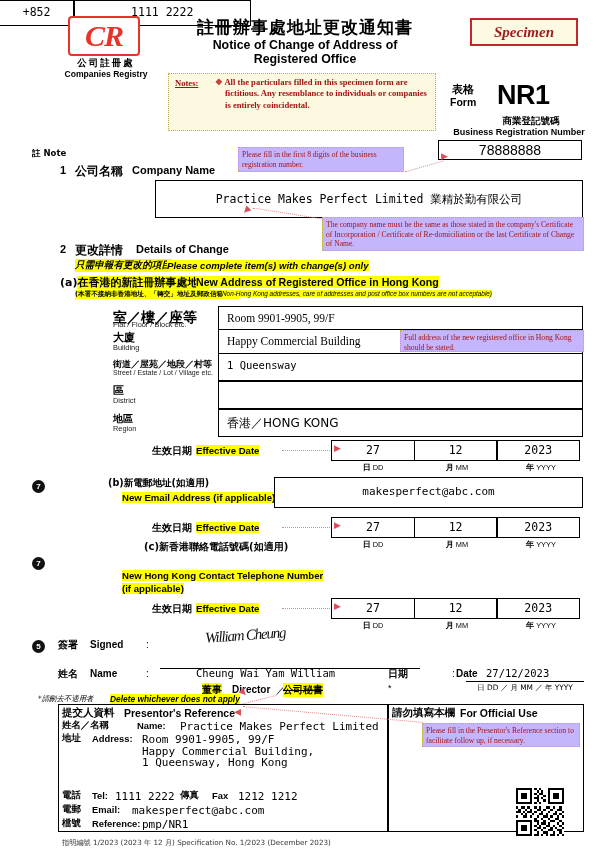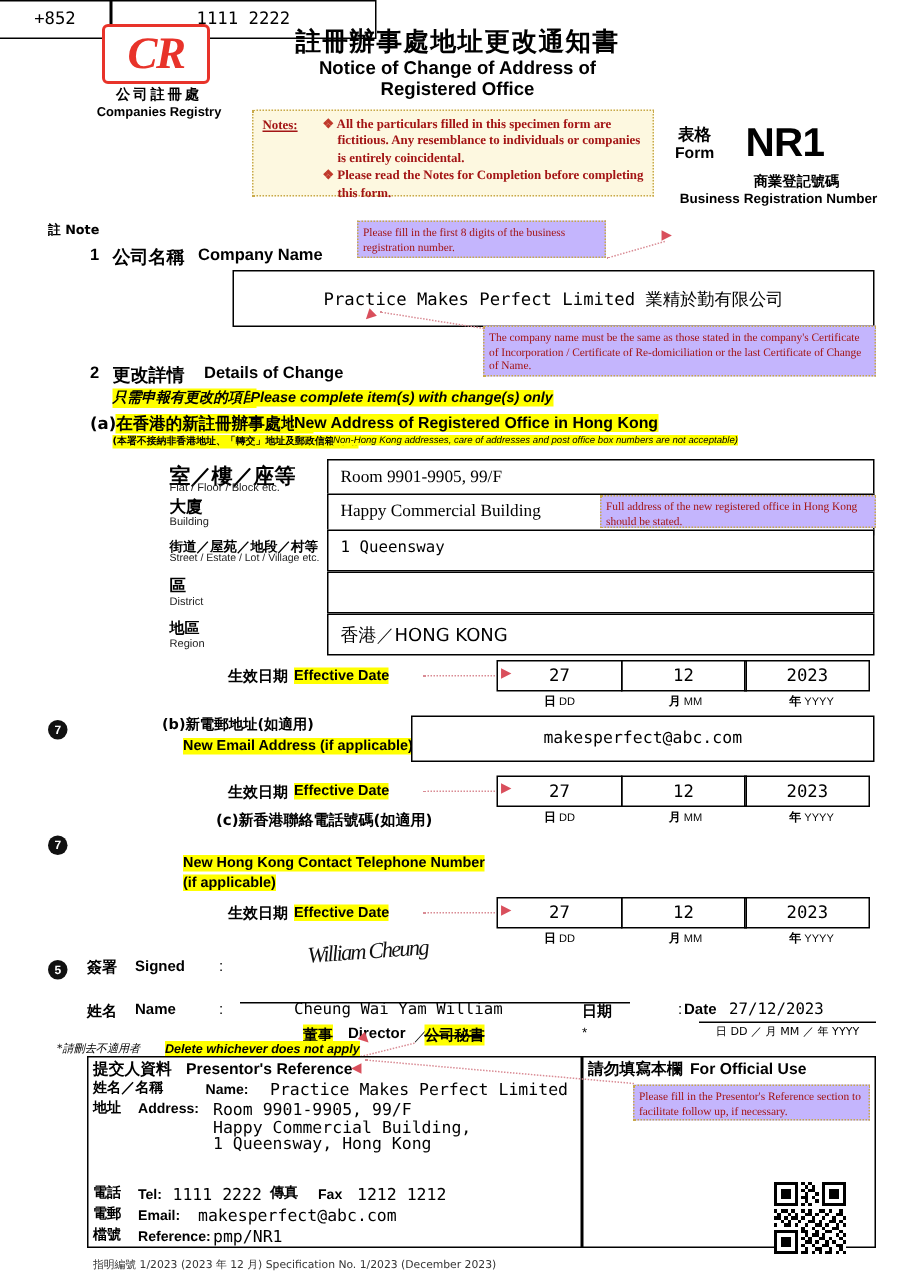--- a/index.html
+++ b/index.html
@@ -212,34 +212,39 @@
   </div>
   <div class="abs cr-cn cn">公司註冊處</div>
   <div class="abs cr-en">Companies Registry</div>
 
   <div class="abs title-cn cn">註冊辦事處地址更改通知書</div>
   <div class="abs title-en">
     <div>Notice of Change of Address of</div>
     <div>Registered Office</div>
   </div>
 
+  <div class="abs specimen">
+    <span>Specimen</span>
+  </div>
 
   <div class="abs notes-box">
     <div class="lbl">Notes:</div>
     <ul>
       <li>All the particulars filled in this specimen form are fictitious.   Any resemblance to individuals or companies is entirely coincidental.</li>
-      <li>Please read the Notes for Completion before completing this form.</li>
     </ul>
   </div>
 
   <div class="abs form-cn cn">表格</div>
   <div class="abs form-en">Form</div>
   <div class="abs form-nr1">NR1</div>
   <div class="abs brn-cn cn">商業登記號碼</div>
   <div class="abs brn-en">Business Registration Number</div>
+  <div class="abs brn-box box">
+    <div class="v">78888888</div>
+  </div>
 
   <div class="abs tip" style="left:238px;top:147px;width:166px;height:25px;">Please fill in the first 8 digits of the business registration number.</div>
   <div class="abs dotline" style="left:404px;top:166px;width:40px;transform:rotate(-16deg);"></div>
   <div class="abs arrow" style="left:441px;top:152px;">▶</div>
 
   <div class="abs note-mark cn">註 Note</div>
   <div class="abs sec1-no">1</div>
   <div class="abs sec1-cn cn">公司名稱</div>
   <div class="abs sec1-en">Company Name</div>
   <div class="abs cname-box box"></div>

